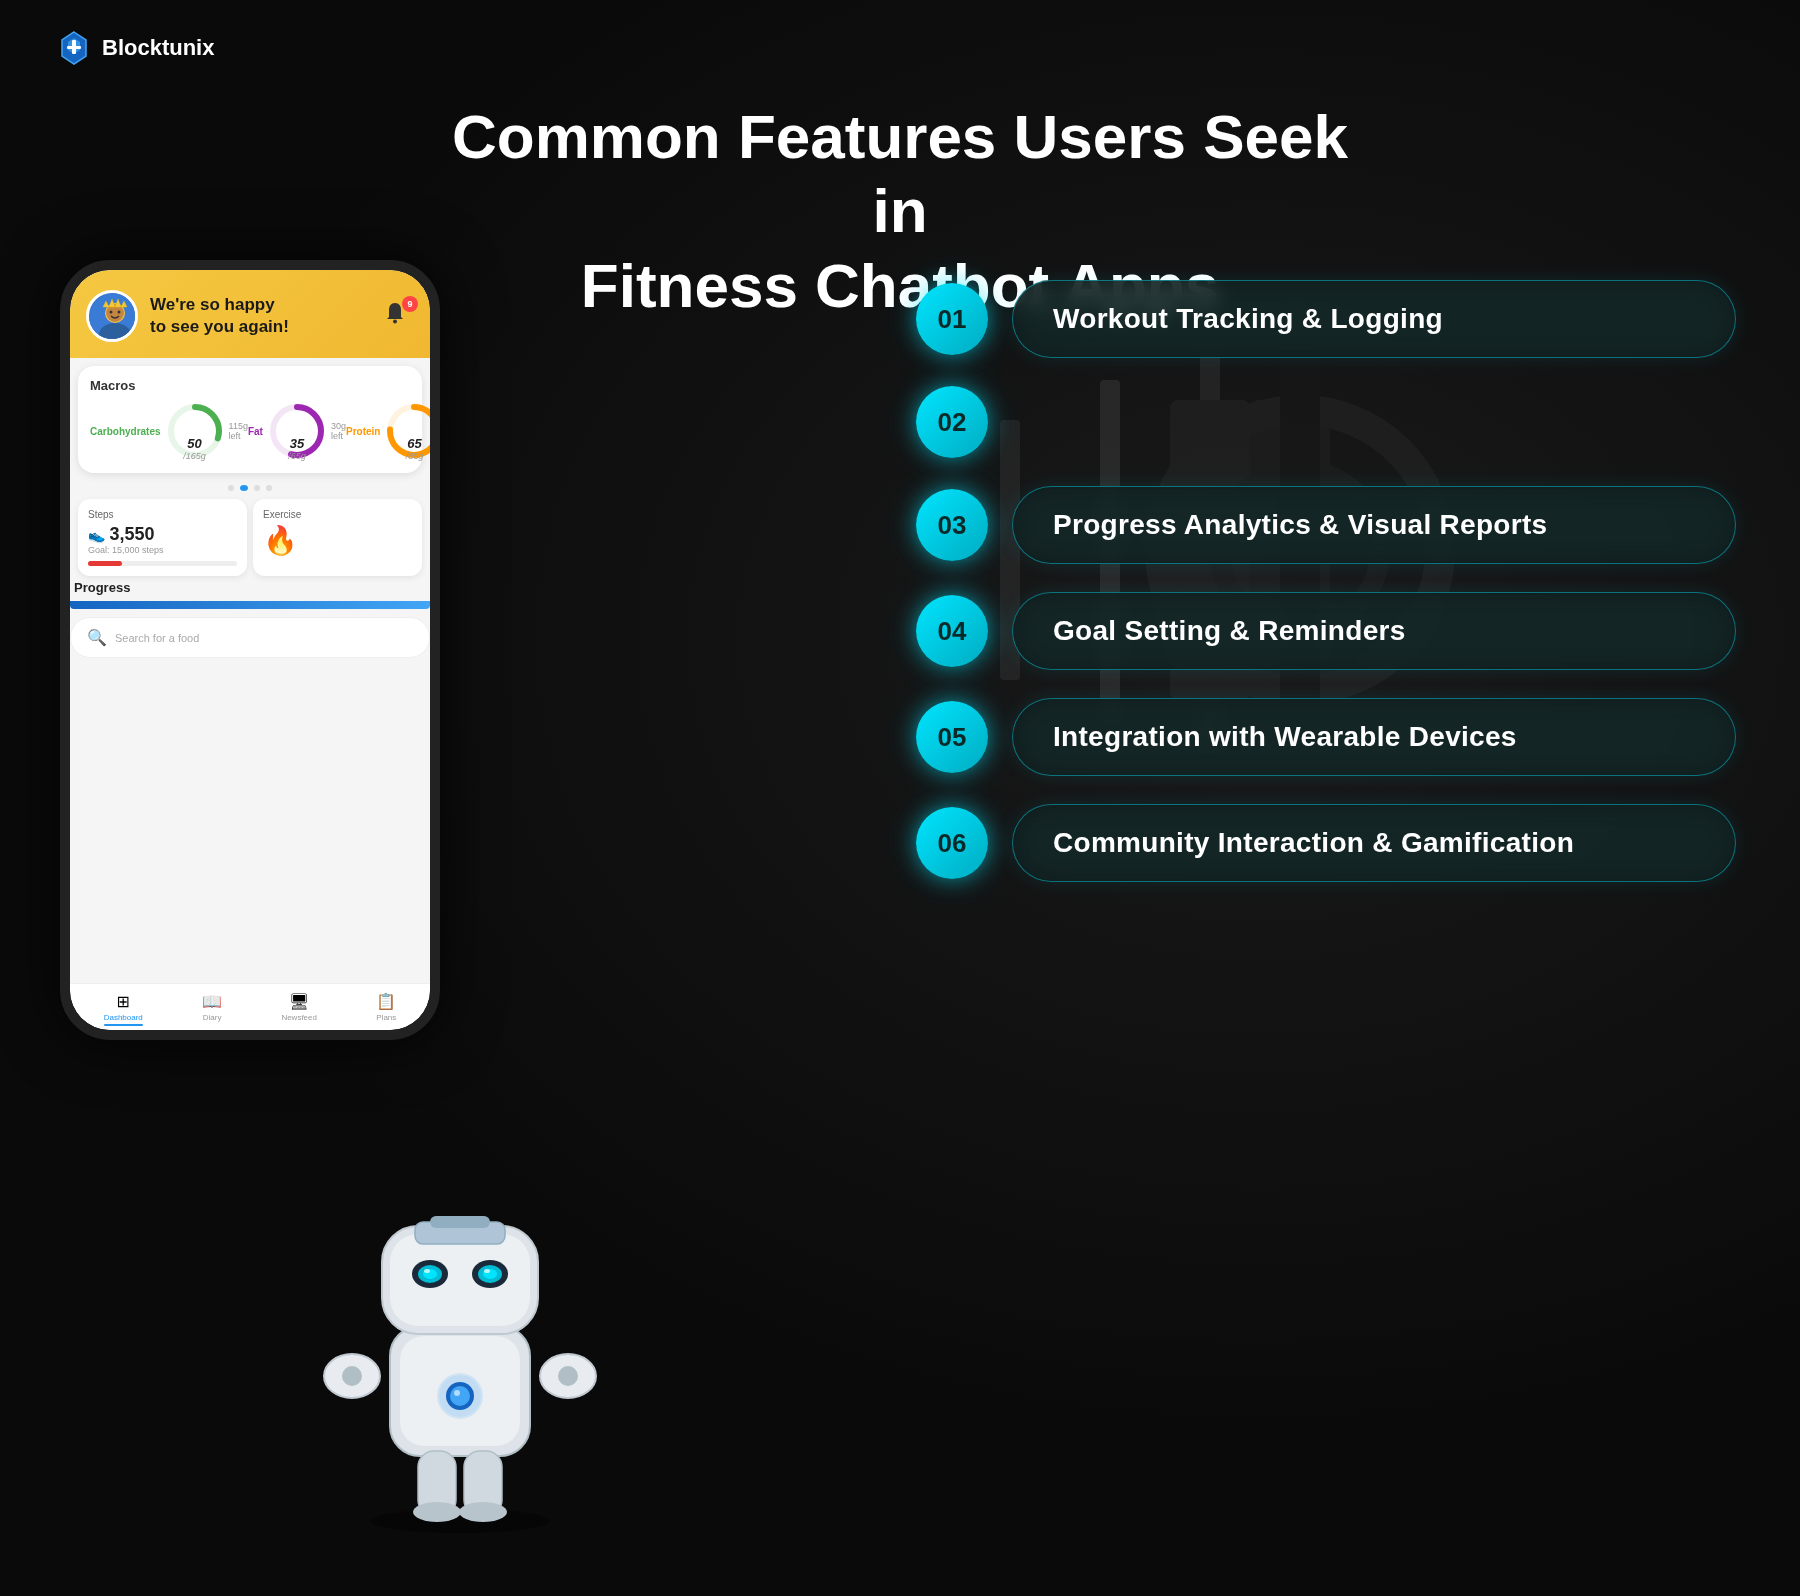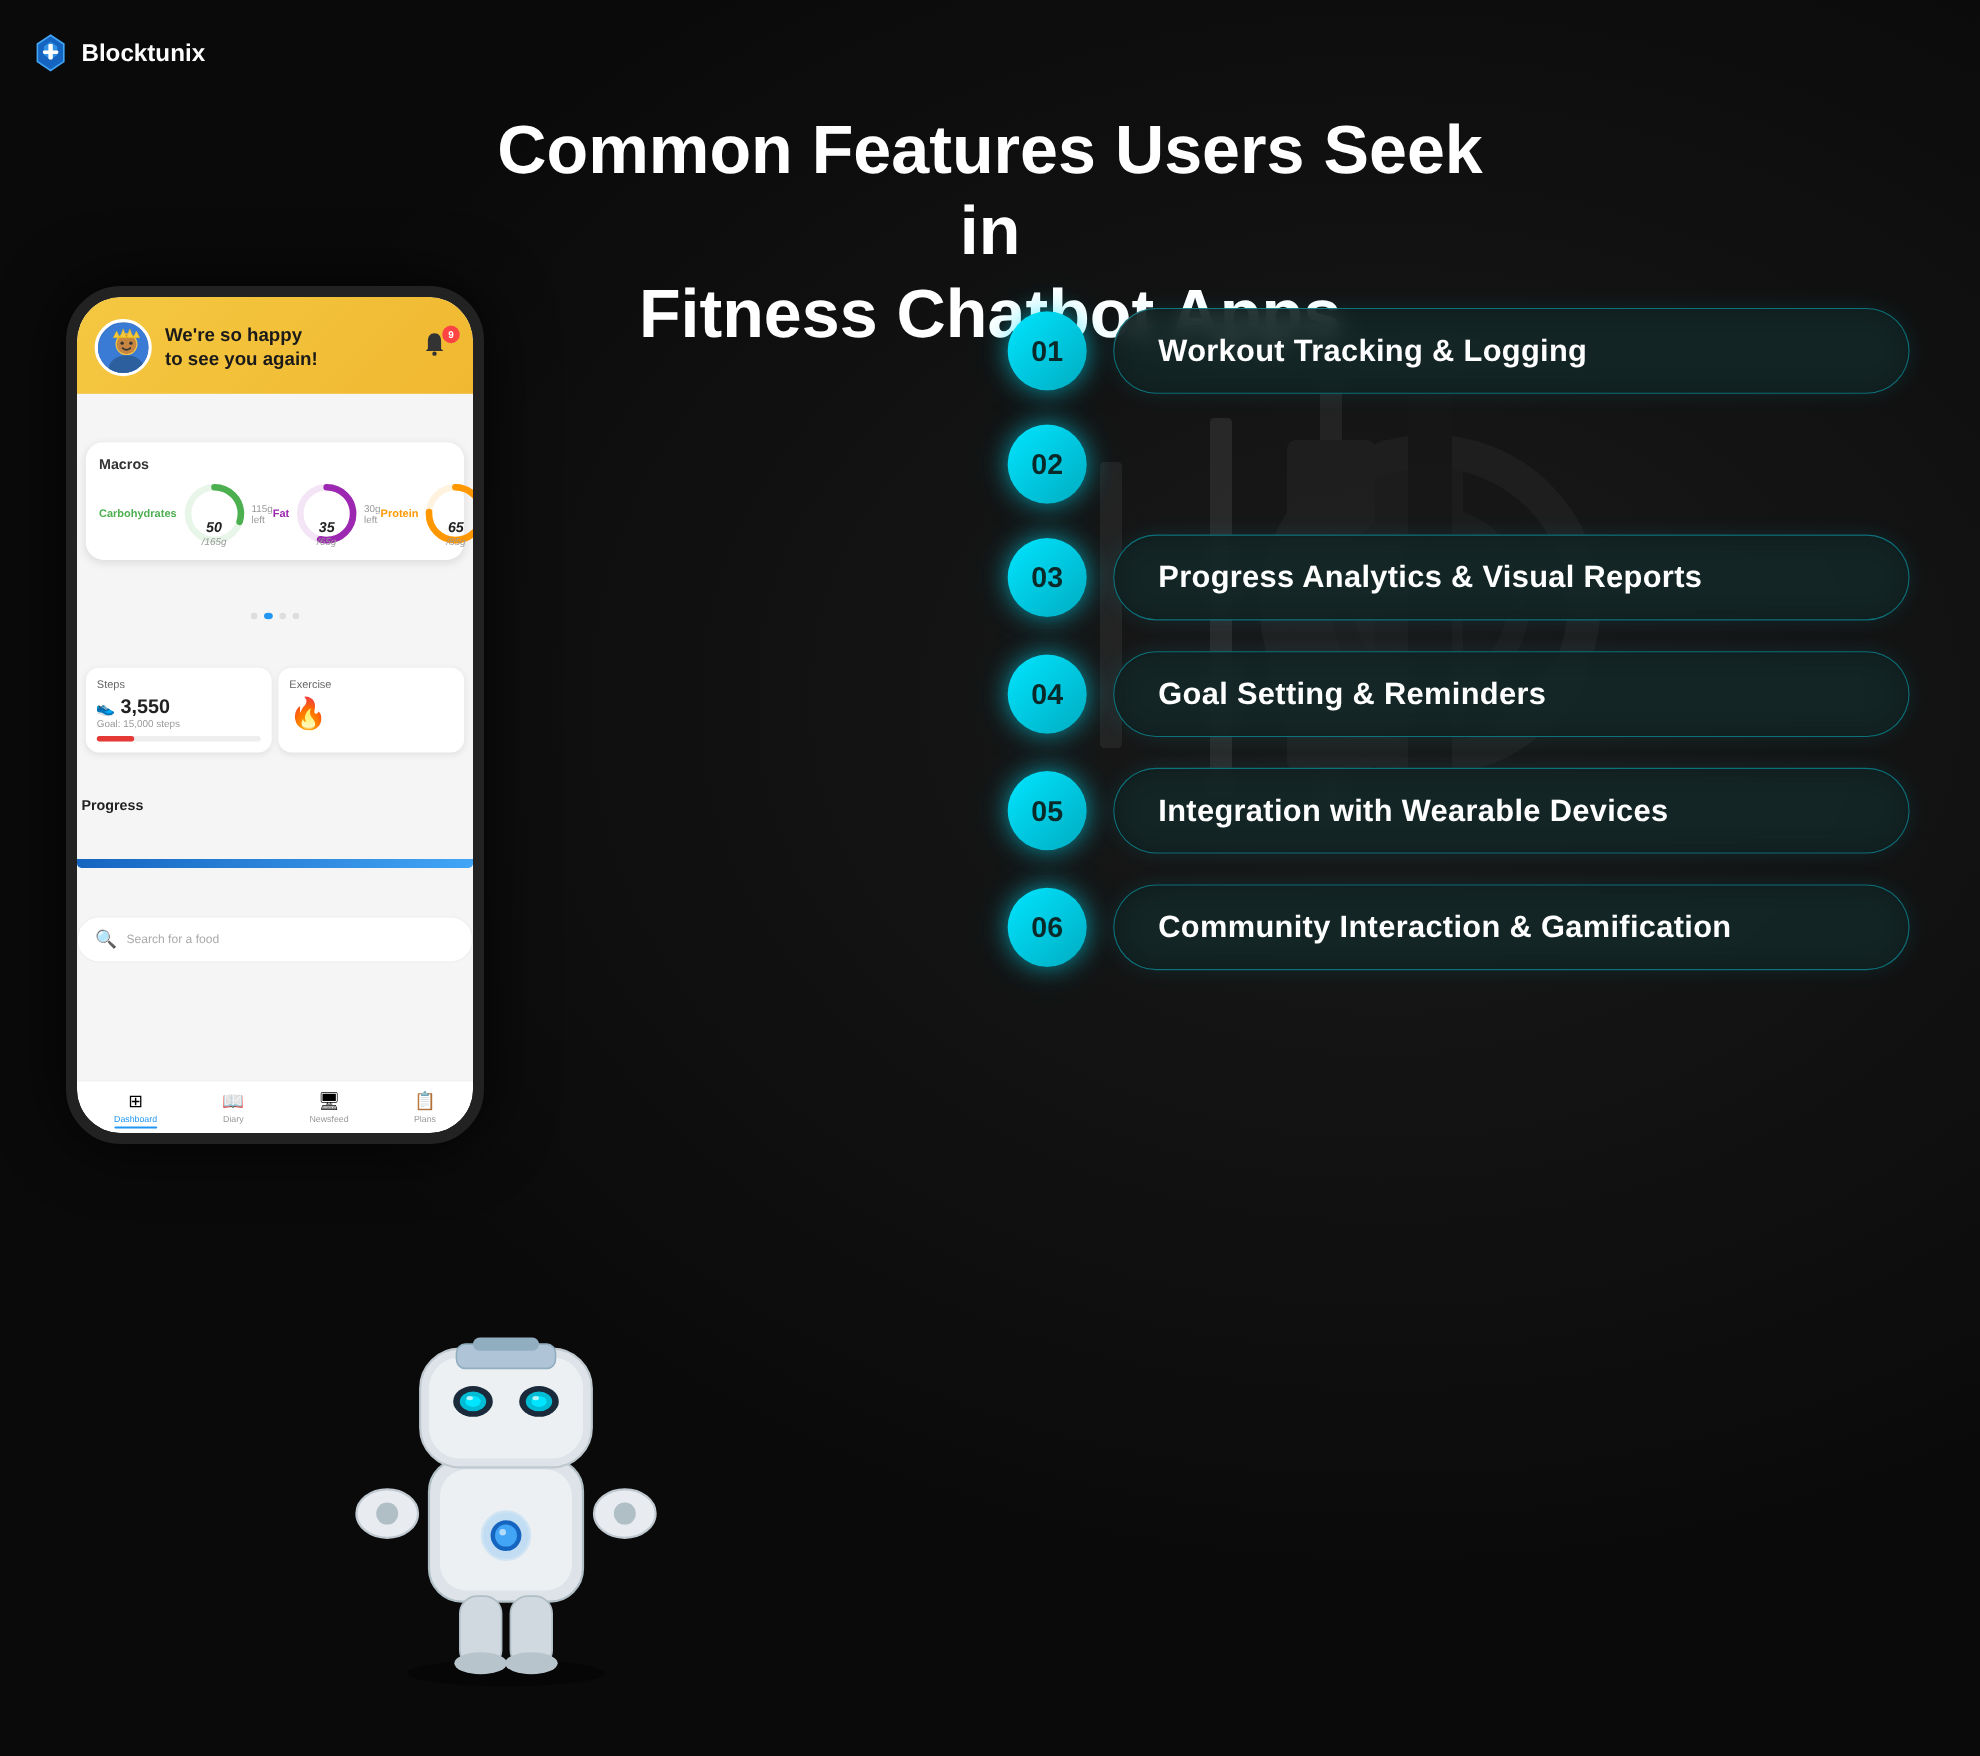--- a/index.html
+++ b/index.html
@@ -17,21 +17,21 @@
       position: absolute;
       inset: 0;
       background: radial-gradient(ellipse at 70% 40%, #1a1a1a 0%, #0a0a0a 60%);
       z-index: 0;
     }
 
     
     .header {
       position: absolute;
       top: 30px;
-      left: 28px;
+      left: 56px;
       display: flex;
       align-items: center;
       gap: 10px;
       z-index: 10;
     }
     .logo-icon {
       width: 36px;
       height: 36px;
     }
     .logo-text {
@@ -76,21 +76,20 @@
       position: relative;
     }
     .phone-screen {
       width: 100%;
       height: 100%;
       background: #f5f5f5;
       border-radius: 40px;
       overflow: hidden;
       display: flex;
       flex-direction: column;
-      gap: 36px;
     }
 
     
     .phone-top {
       background: linear-gradient(135deg, #f5c842 0%, #f0b830 100%);
       padding: 20px 16px 16px;
       display: flex;
       align-items: center;
       gap: 12px;
       position: relative;

